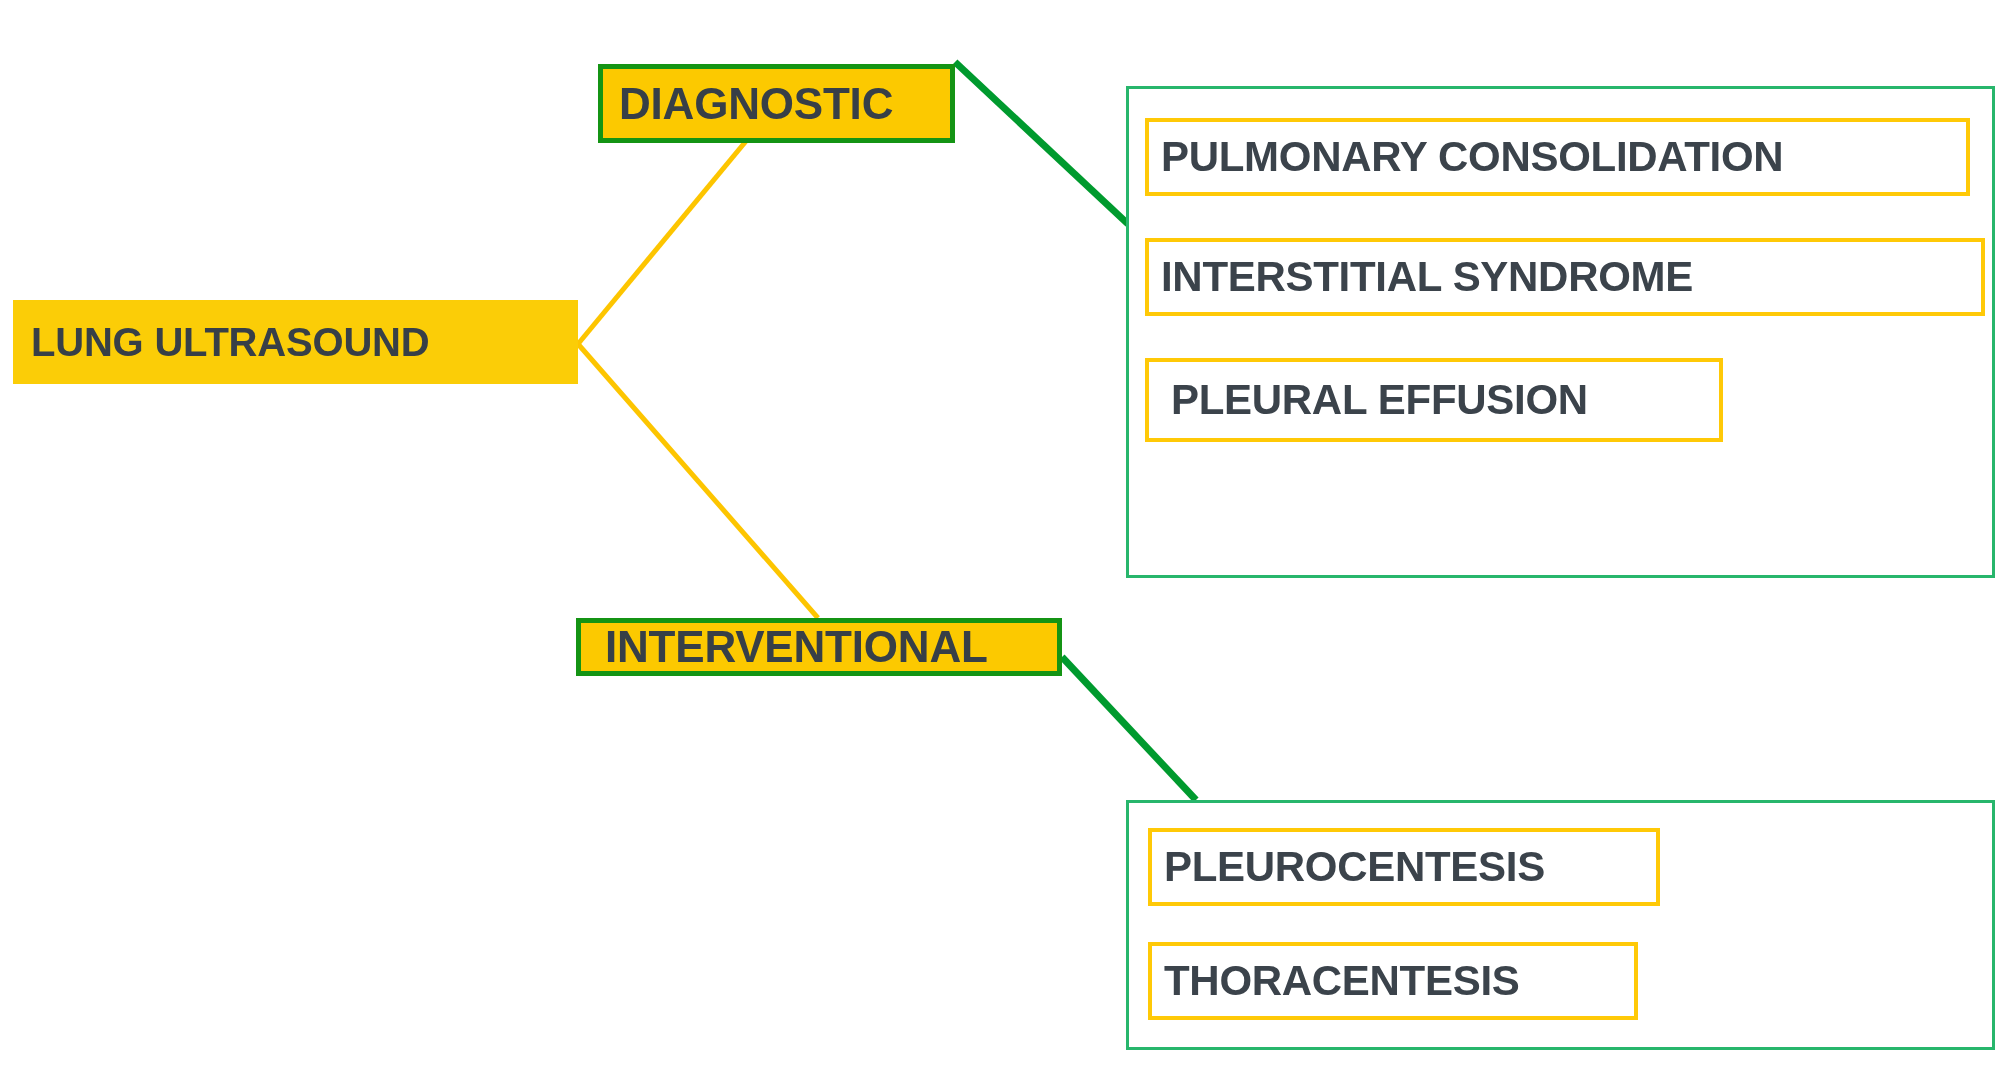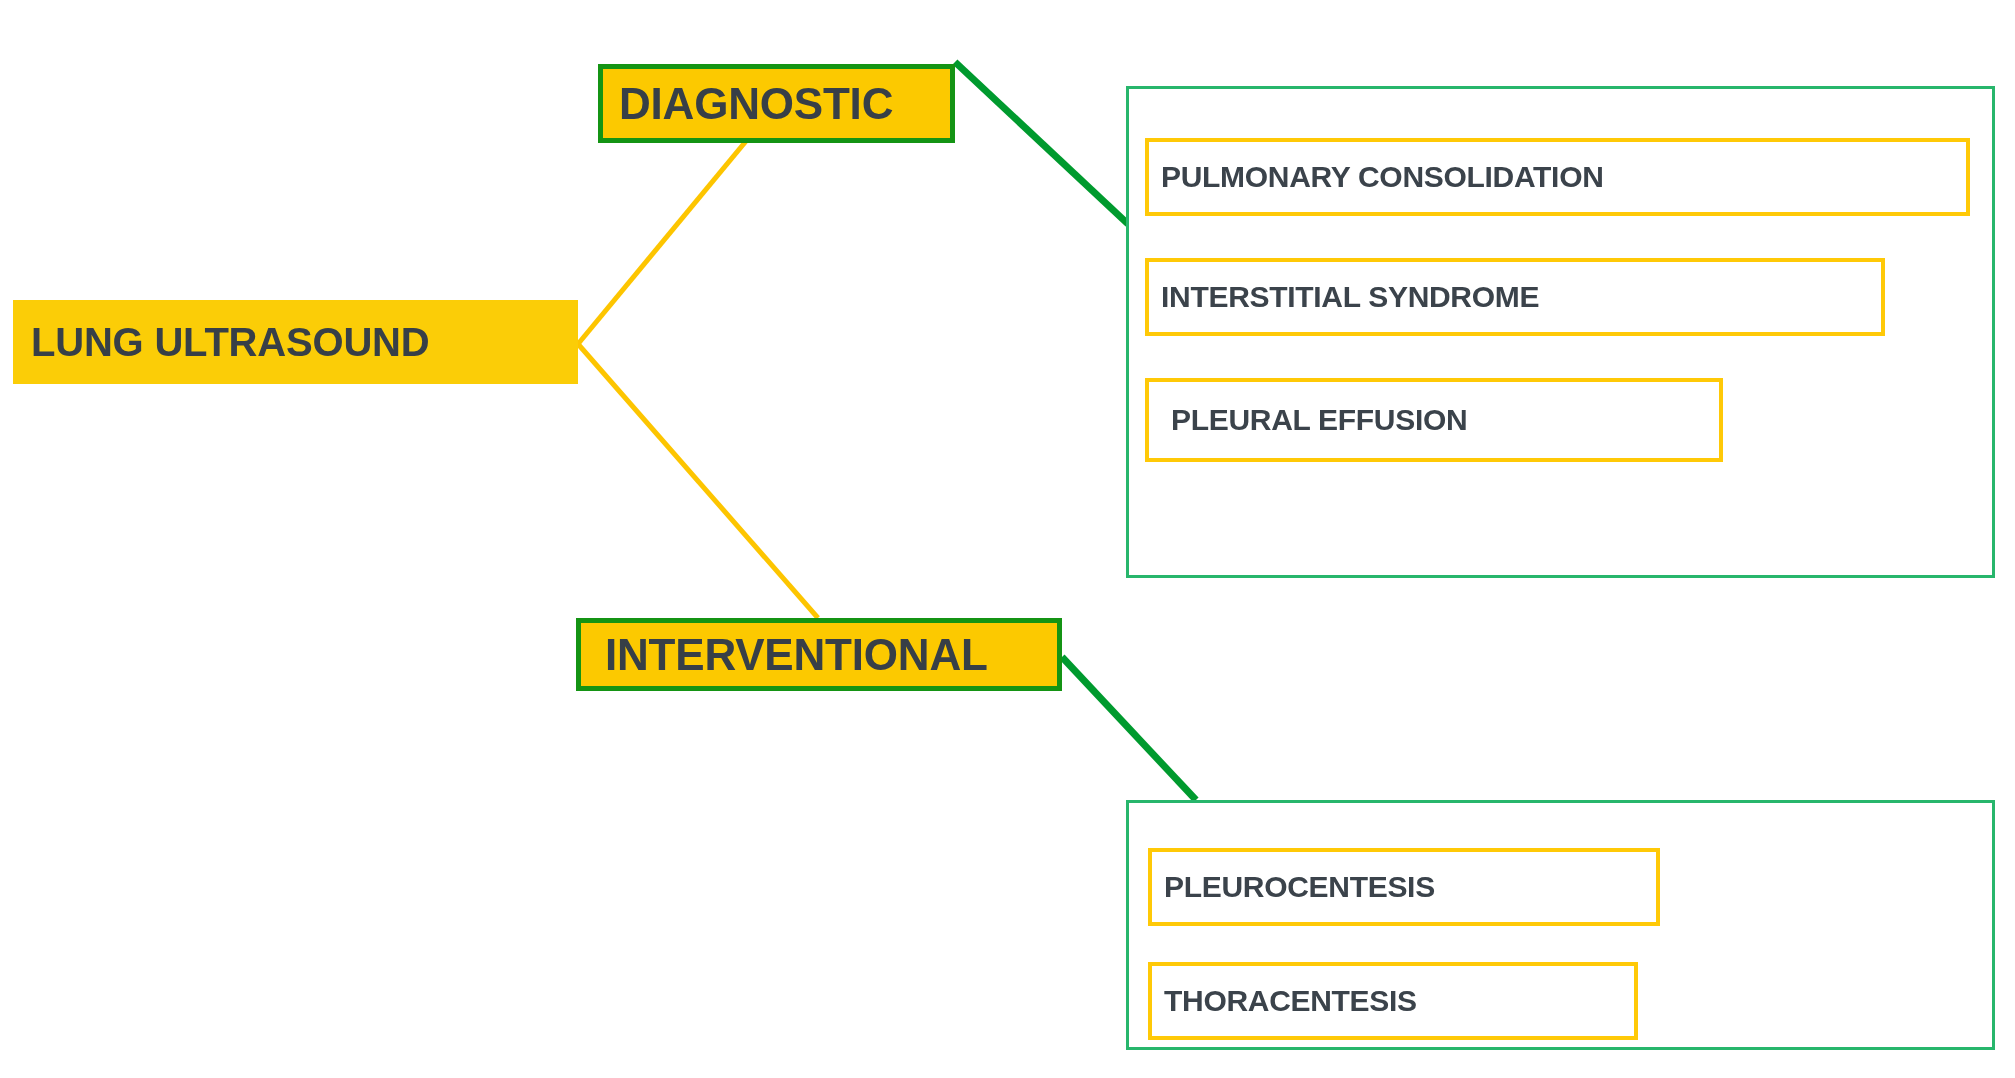--- a/index.html
+++ b/index.html
@@ -55,21 +55,21 @@
     left: 598px;
     top: 20px;
     width: 357px;
     height: 79px;
     margin-top: 44px;
   }
   #node-interventional {
     left: 576px;
     top: 618px;
     width: 486px;
-    height: 73px;
+    height: 58px;
     padding-left: 24px;
   }
   
   .group-box {
     position: absolute;
     box-sizing: border-box;
     border: 3px solid #28b66c;
     background: #ffffff;
     z-index: 2;
   }
@@ -88,26 +88,25 @@
   
   .item-box {
     position: absolute;
     box-sizing: border-box;
     border: 4px solid #ffc907;
     background: #ffffff;
     display: flex;
     align-items: center;
     color: #3b434b;
     font-weight: bold;
-    font-size: 30px;
+    font-size: 42px;
     letter-spacing: -0.3px;
     white-space: nowrap;
     padding-left: 12px;
     z-index: 3;
-    margin-top: 20px;
   }
 </style>
 </head>
 <body>
 
 <div id="canvas">
 
   <svg id="edges" viewBox="0 0 2015 1078" width="2015" height="1078">
     <line x1="578" y1="344" x2="780" y2="100" stroke="#fdc500" stroke-width="5"></line>
     <line x1="578" y1="344" x2="818" y2="618" stroke="#fdc500" stroke-width="5"></line>
@@ -127,21 +126,21 @@
     <span>INTERVENTIONAL</span>
   </div>
 
   <div id="group-diagnostic" class="group-box"></div>
   <div id="group-interventional" class="group-box"></div>
 
   <div class="item-box" style="left:1145px; top:118px; width:825px; height:78px;">
     <span>PULMONARY CONSOLIDATION</span>
   </div>
 
-  <div class="item-box" style="left:1145px; top:238px; width:740px; height:78px;">
+  <div class="item-box" style="left:1145px; top:238px; width:840px; height:78px;">
     <span>INTERSTITIAL SYNDROME</span>
   </div>
 
   <div class="item-box" style="left:1145px; top:358px; width:578px; height:84px; padding-left:22px;">
     <span>PLEURAL EFFUSION</span>
   </div>
 
 
   <div class="item-box" style="left:1148px; top:828px; width:512px; height:78px;text-align:right;">
     <span>PLEUROCENTESIS</span>

